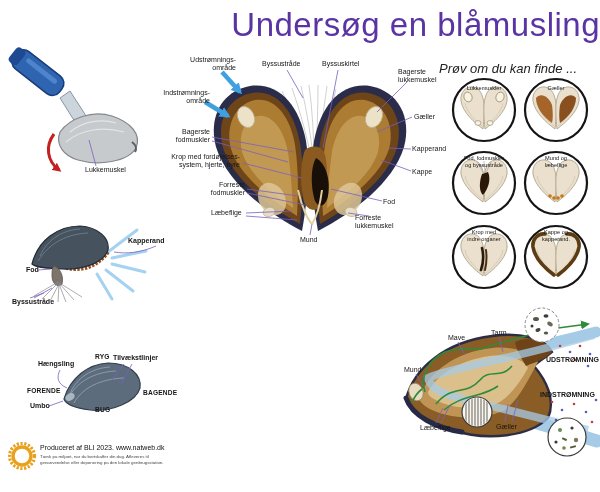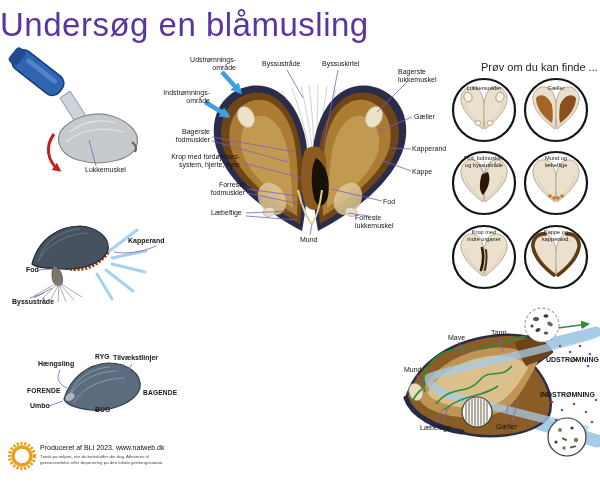--- a/index.html
+++ b/index.html
@@ -6,23 +6,23 @@
   #poster{position:relative;width:600px;height:492px;background:#fff;overflow:hidden;
           font-family:"Liberation Sans","DejaVu Sans",sans-serif;}
   #art{position:absolute;left:0;top:0;z-index:1;}
   .lbl{position:absolute;z-index:2;font-size:7px;line-height:1.18;color:#161616;
        white-space:pre-line;}
   .lbl.r{text-align:right;}
   .lbl.b{font-weight:bold;}
   .lbl.caps{font-size:6.6px;font-weight:bold;letter-spacing:.2px;}
   .lbl.flowcap{font-size:7px;font-weight:bold;}
   .lbl.circle-lbl{font-size:5.6px;width:58px;text-align:center;line-height:1.25;}
-  #title{position:absolute;z-index:2;left:0;top:6px;width:600px;text-align:left;
+  #title{position:absolute;z-index:2;left:0;top:6px;width:600px;text-align:right;
          font-size:33px;color:#5b34a4;letter-spacing:.5px;}
-  #find-header{position:absolute;z-index:2;left:481px;top:61px;font-size:11px;color:#222;}
+  #find-header{position:absolute;z-index:2;left:439px;top:61px;font-size:13px;color:#222;font-style:italic;}
   #credit{position:absolute;z-index:2;left:40px;top:444px;font-size:7px;color:#111;}
   #fineprint{position:absolute;z-index:2;left:40px;top:454px;font-size:4.4px;line-height:1.3;
              color:#444;white-space:pre-line;}
 </style>
 </head>
 <body>
 
 <div id="poster">
 
   <div id="title">Undersøg en blåmusling</div>

